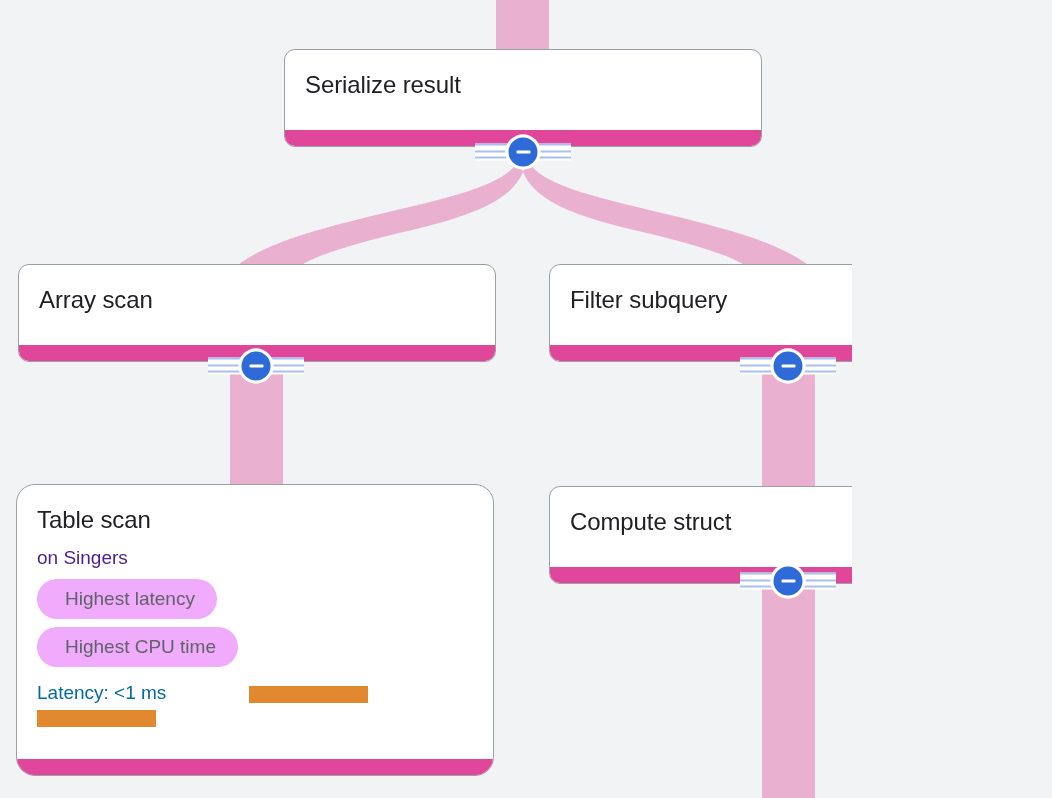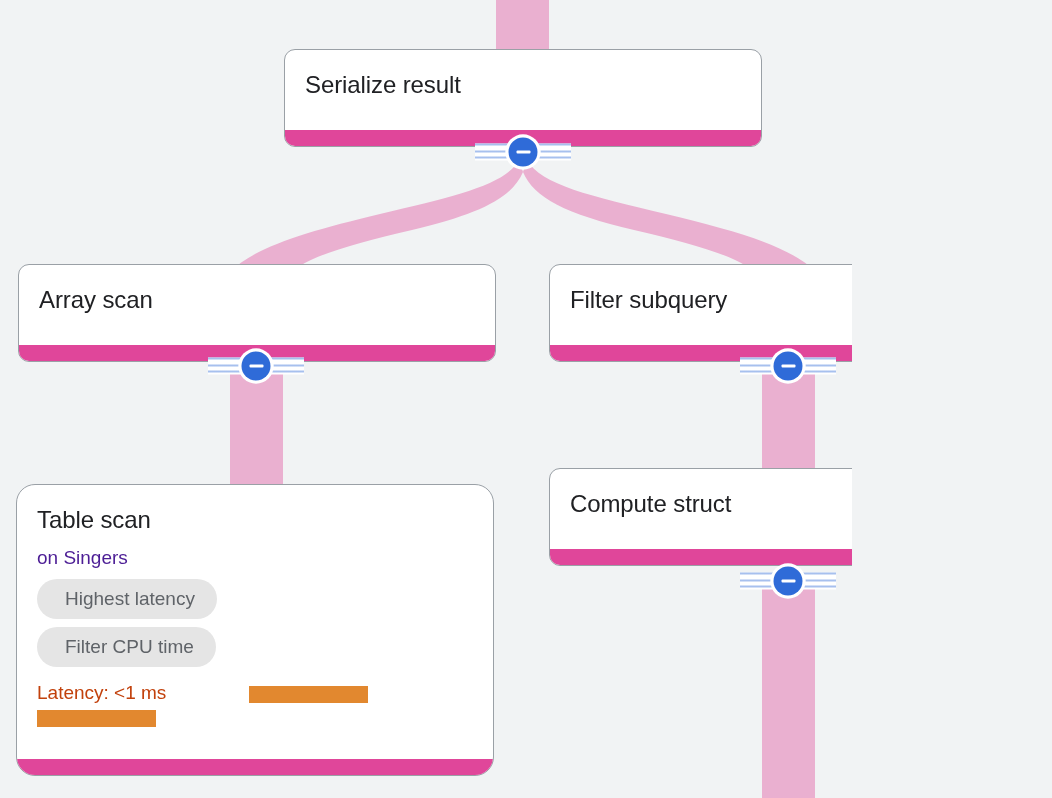--- a/index.html
+++ b/index.html
@@ -55,40 +55,40 @@
     white-space: nowrap;
   }
   .chips {
     margin-top: 9px;
     display: flex;
     flex-direction: column;
     align-items: flex-start;
     gap: 8px;
   }
   .chip {
-    background: #e5e5e5;
+    background: #f0abfc;
     color: #5f6368;
     font-size: 19px;
     line-height: 23px;
     border-radius: 20px;
     padding: 8px 22px 9px 28px;
     white-space: nowrap;
   }
   .metrics {
     margin-top: 14px;
     display: flex;
     flex-direction: row;
     gap: 0;
     width: 100%;
   }
   .metric { width: 212px; }
   .metric-label {
     font-size: 19px;
     line-height: 24px;
-    color: #c2410c;
+    color: #0369a1;
     white-space: nowrap;
   }
   .metric-bar {
     height: 17px;
     margin-top: 5px;
     background: #e2882f;
   }
   .node-footer {
     flex: 0 0 auto;
     height: 16px;
@@ -193,36 +193,36 @@
     </div>
     <div class="node-footer"></div>
   </div>
 
   <div class="node" style="left:16px; top:484px; width:478px; height:292px;border-radius:19px;">
     <div class="node-body">
       <div class="node-title">Table scan</div>
       <div class="node-subtitle">on Singers</div>
       <div class="chips">
         <div class="chip">Highest latency</div>
-        <div class="chip">Filter CPU time</div>
+        <div class="chip">Highest CPU time</div>
       </div>
       <div class="metrics">
         <div class="metric">
           <div class="metric-label">Latency: &lt;1 ms</div>
           <div class="metric-bar" style="width:119px;"></div>
         </div>
         <div class="metric">
           <div class="metric-bar" style="width:119px;"></div>
         </div>
       </div>
     </div>
     <div class="node-footer"></div>
   </div>
 
-  <div class="node" style="left:549px; top:468px; width:478px; height:98px;">
+  <div class="node" style="left:549px; top:486px; width:478px; height:98px;">
     <div class="node-body">
       <div class="node-title">Compute struct</div>
     </div>
     <div class="node-footer"></div>
   </div>
 
   <div class="collapse-btn" style="left:523px; top:152px;">
     <div class="rail"></div>
     <div class="knob"></div>
   </div>

